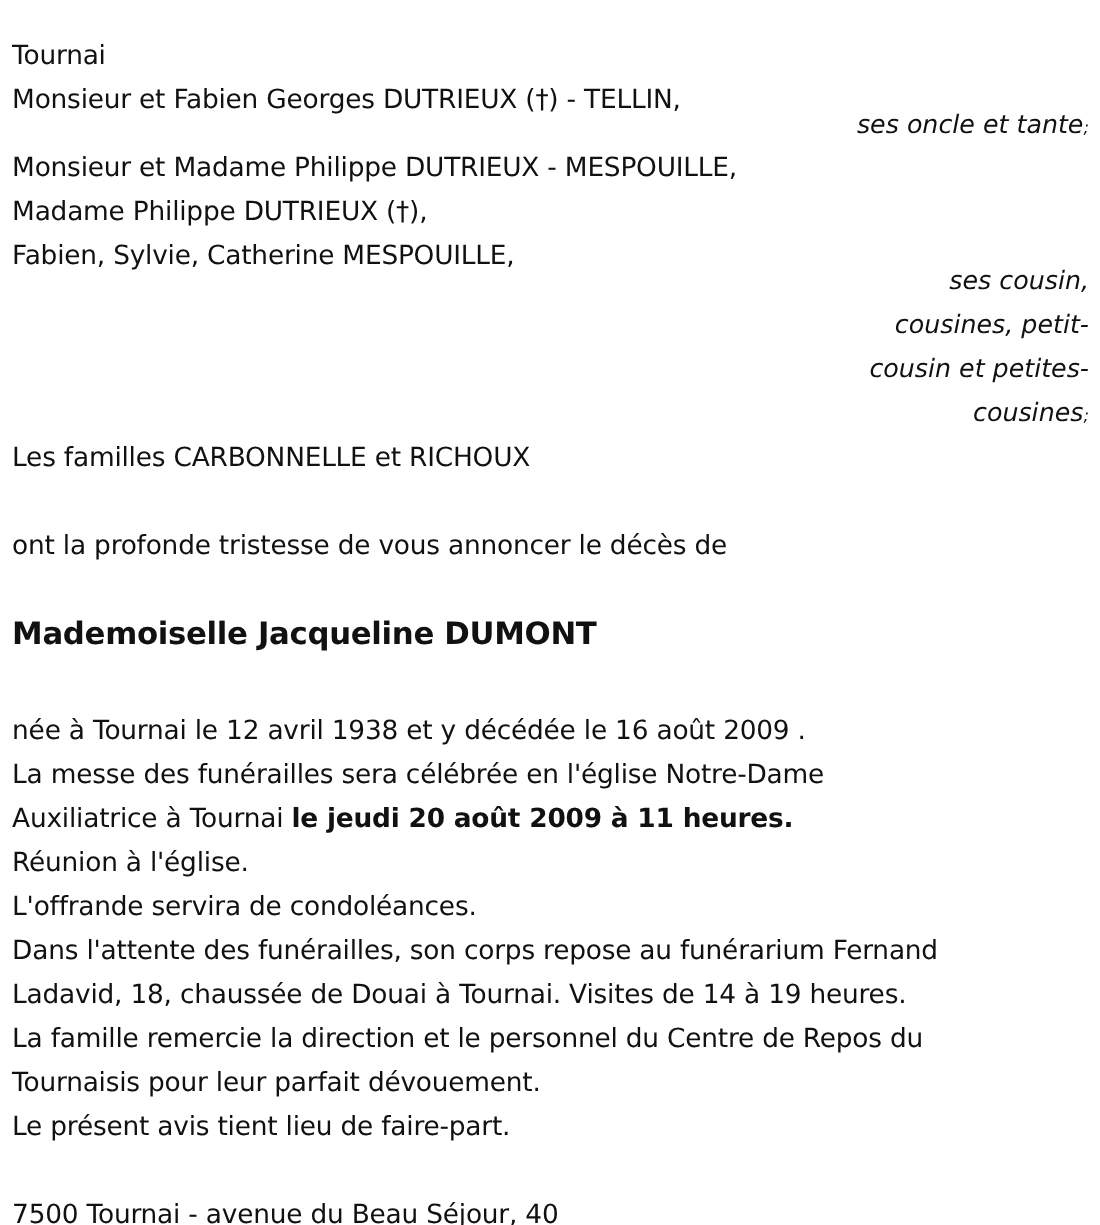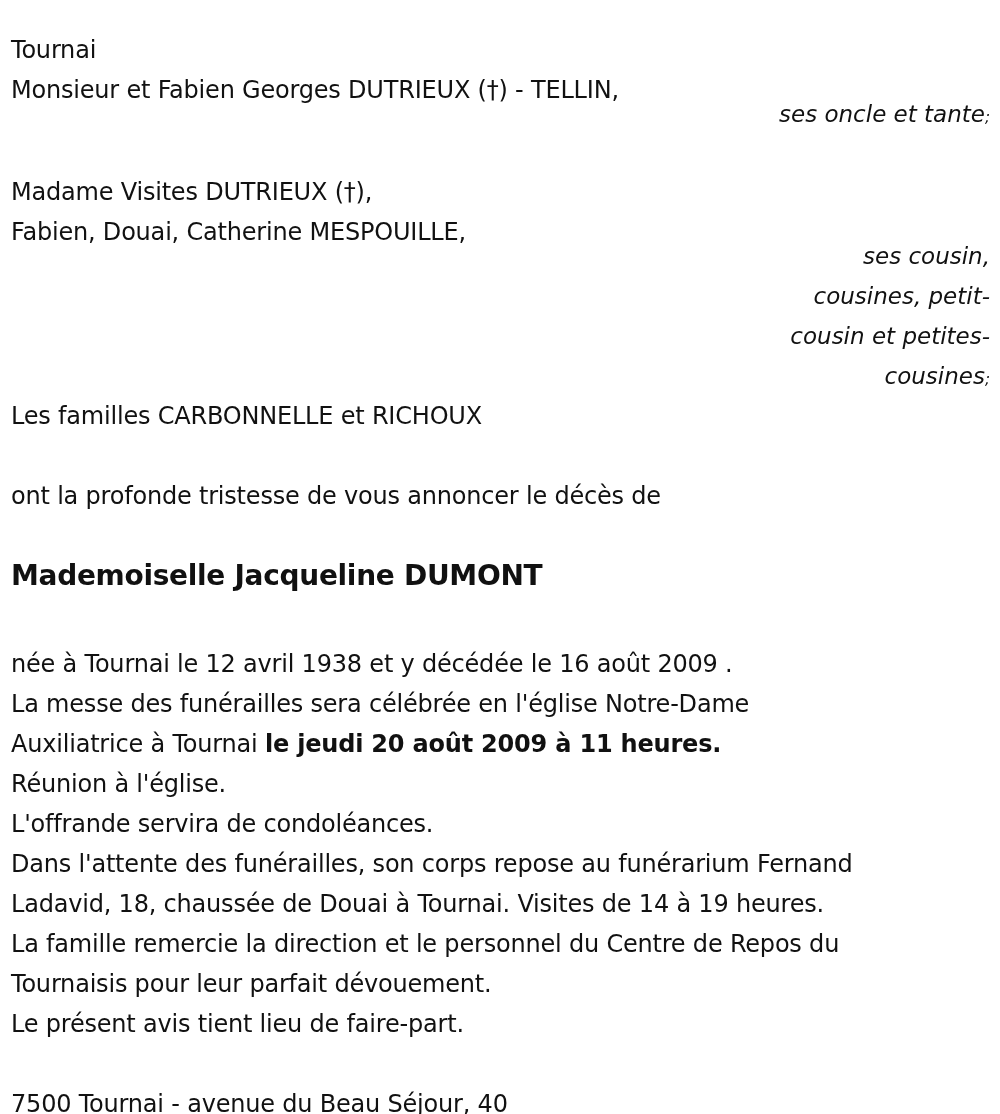--- a/index.html
+++ b/index.html
@@ -53,22 +53,23 @@
 </head>
 <body>
 
 <div class="page">
 
   <div class="line" style="top:6px">Tournai</div>
 
   <div class="line" style="top:46px">Monsieur et Fabien Georges DUTRIEUX (†) - TELLIN,</div>
   <div class="rel" style="top:70px"><span>ses oncle et tante</span><span class="semi">;</span></div>
 
-  <div class="line" style="top:148px">Madame Visites DUTRIEUX (†),</div>
-  <div class="line" style="top:188px">Fabien, Douai, Catherine MESPOUILLE,</div>
+  <div class="line" style="top:108px">Monsieur et Madame Philippe DUTRIEUX - MESPOUILLE,</div>
+  <div class="line" style="top:148px">Madame Philippe DUTRIEUX (†),</div>
+  <div class="line" style="top:188px">Fabien, Sylvie, Catherine MESPOUILLE,</div>
 
   <div class="rel" style="top:212px">ses cousin,</div>
   <div class="rel" style="top:252px">cousines, petit-</div>
   <div class="rel" style="top:292px">cousin et petites-</div>
   <div class="rel" style="top:332px"><span>cousines</span><span class="semi">;</span></div>
 
   <div class="line" style="top:452px">ont la profonde tristesse de vous annoncer le décès de</div>
 
   <div class="line" style="top:372px">Les familles CARBONNELLE et RICHOUX</div>
 

